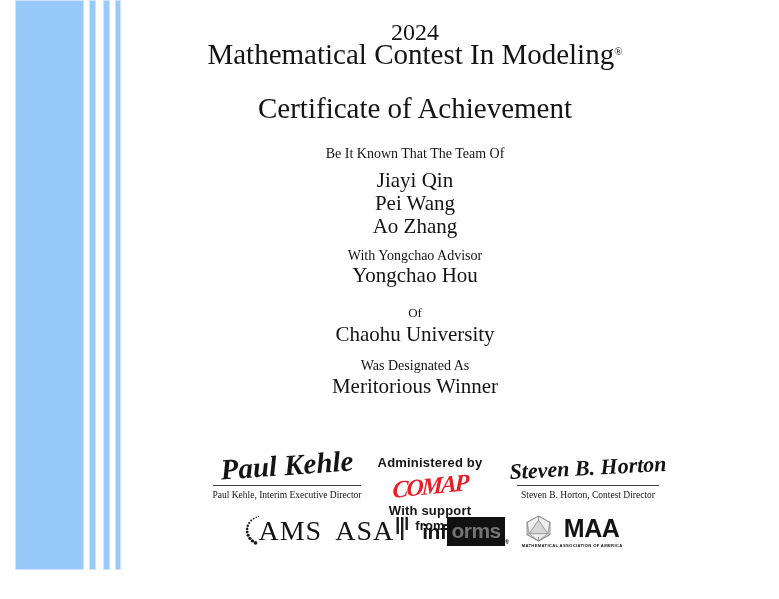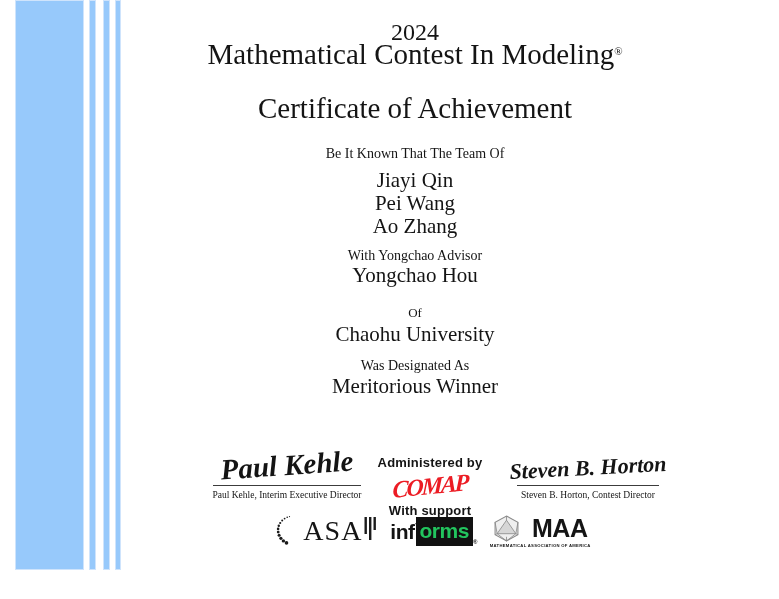--- a/index.html
+++ b/index.html
@@ -56,21 +56,21 @@
   
   .sponsors { position:absolute; top:509px; left:86px; width:693px; height:44px;
               display:flex; align-items:center; justify-content:center; gap:13px; }
   .logo { display:flex; align-items:center; }
   .ams-text, .asa-text { font-size:28px; letter-spacing:1px; line-height:30px; }
   .ams-arc { margin-right:-2px; }
   .asa-bars { margin-left:2px; margin-top:-2px; }
   .informs { font-family:"Liberation Sans","DejaVu Sans",sans-serif; font-weight:bold;
              font-size:21px; letter-spacing:-0.5px; align-items:stretch; }
   .informs-prefix { line-height:29px; }
-  .informs-box { background:#111; color:#22c55e; padding:2px 4px 3px; margin-left:1px; line-height:24px; }
+  .informs-box { background:#111; color:#737373; padding:2px 4px 3px; margin-left:1px; line-height:24px; }
   .tiny-reg { font-size:6px; align-self:flex-end; line-height:8px; }
   .maa { flex-direction:column; align-items:center; }
   .maa-top { display:flex; align-items:center; gap:12px;
              font-family:"Liberation Sans","DejaVu Sans",sans-serif; font-weight:bold;
              font-size:25px; letter-spacing:-0.5px; line-height:26px; }
   .maa-caption { font-size:4.2px; font-family:"Liberation Sans","DejaVu Sans",sans-serif;
                  font-weight:bold; letter-spacing:0.3px; margin-top:1px; white-space:nowrap; }
   .siam { font-family:"Liberation Sans","DejaVu Sans",sans-serif; font-weight:bold;
           font-size:27px; letter-spacing:-1px; line-height:28px; }
 </style>
@@ -132,20 +132,21 @@
           <circle cx="6.2" cy="9.0" r="1.1"></circle>
             <circle cx="4.8" cy="11.8" r="1.2"></circle>
           <circle cx="4.1" cy="14.9" r="1.3"></circle>
             <circle cx="4.2" cy="18.1" r="1.4"></circle>
           <circle cx="5.1" cy="21.3" r="1.5"></circle>
             <circle cx="6.9" cy="24.3" r="1.6"></circle>
           <circle cx="9.4" cy="26.9" r="1.7"></circle>
             <circle cx="12.5" cy="28.9" r="1.8"></circle>
         </g>
       </svg>
+      <span class="ams-text">AMS</span>
     </div>
 
     <div class="logo asa">
       <span class="asa-text">ASA</span>
       <svg class="asa-bars" width="13" height="28" viewBox="0 0 13 28">
         <g fill="#1b1b1b">
           <rect x="0.5" y="1" width="2.4" height="17"></rect>
           <rect x="5" y="1" width="2.4" height="23"></rect>
           <rect x="9.5" y="1" width="2.4" height="13"></rect>
         </g>

